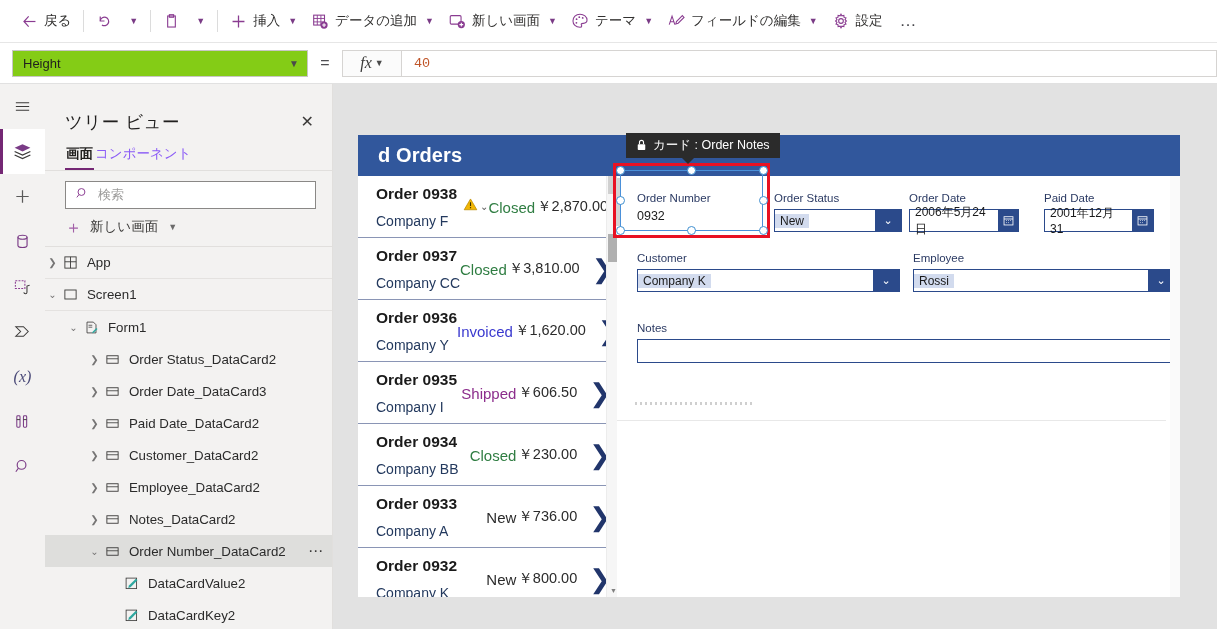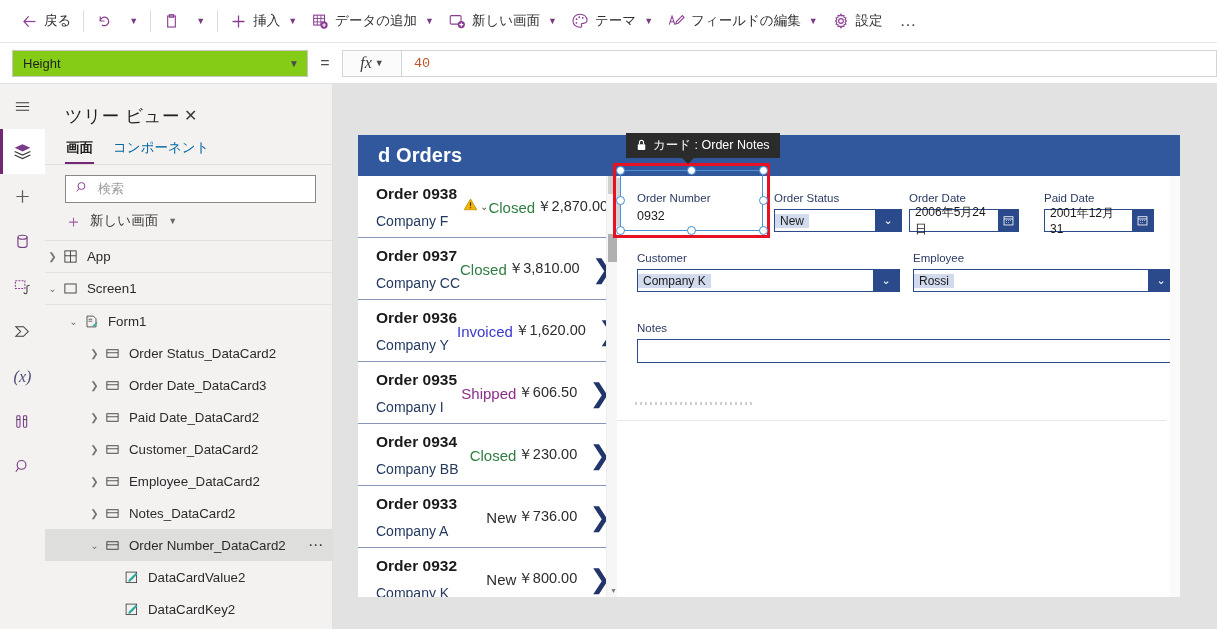--- a/index.html
+++ b/index.html
@@ -76,27 +76,27 @@
   }
   .rail-btn svg { display: block; }
 
   
   .tree {
     position: absolute; left: 45px; top: 84px; width: 288px; height: 545px;
     background: #f3f2f1; border-right: 1px solid #e1dfdd;
     overflow: hidden;
   }
   .tree-head {
-    display: flex; align-items: center; justify-content: flex-start;
-    padding: 20px 14px 8px 20px;
+    display: flex; align-items: center; justify-content: space-between;
+    padding: 26px 14px 8px 20px;
   }
   .tree-title { font-size: 17.5px; color: #201f1e; letter-spacing: .5px; }
   .tree-close { color: #3b3a39; font-size: 16px; line-height: 1; cursor: default; padding: 2px 4px; }
-  .tree-tabs { display: flex; gap: 18px; padding: 0 20px; border-bottom: 1px solid #e1dfdd; }
-  .tree-tab { font-size: 13.5px; color: #0369a1; padding: 3px 1px 7px; }
+  .tree-tabs { display: flex; padding: 0 20px; border-bottom: 1px solid #e1dfdd; }
+  .tree-tab { font-size: 13.5px; color: #8b5cf6; padding: 3px 1px 7px; }
   .tree-tab.active { color: #201f1e; font-weight: 700; box-shadow: inset 0 -2px 0 0 #742774; }
   .tree-search-wrap { padding: 10px 16px 0 20px; }
   .tree-search {
     height: 28px; border: 1px solid #8a8886; background: #fff;
     display: flex; align-items: center; gap: 8px; padding: 0 9px;
   }
   .tree-search .ph { color: #9b9a99; font-size: 13px; }
   .newscreen {
     display: flex; align-items: center; gap: 8px;
     padding: 9px 20px 10px; font-size: 13.5px; color: #3b3a39;

